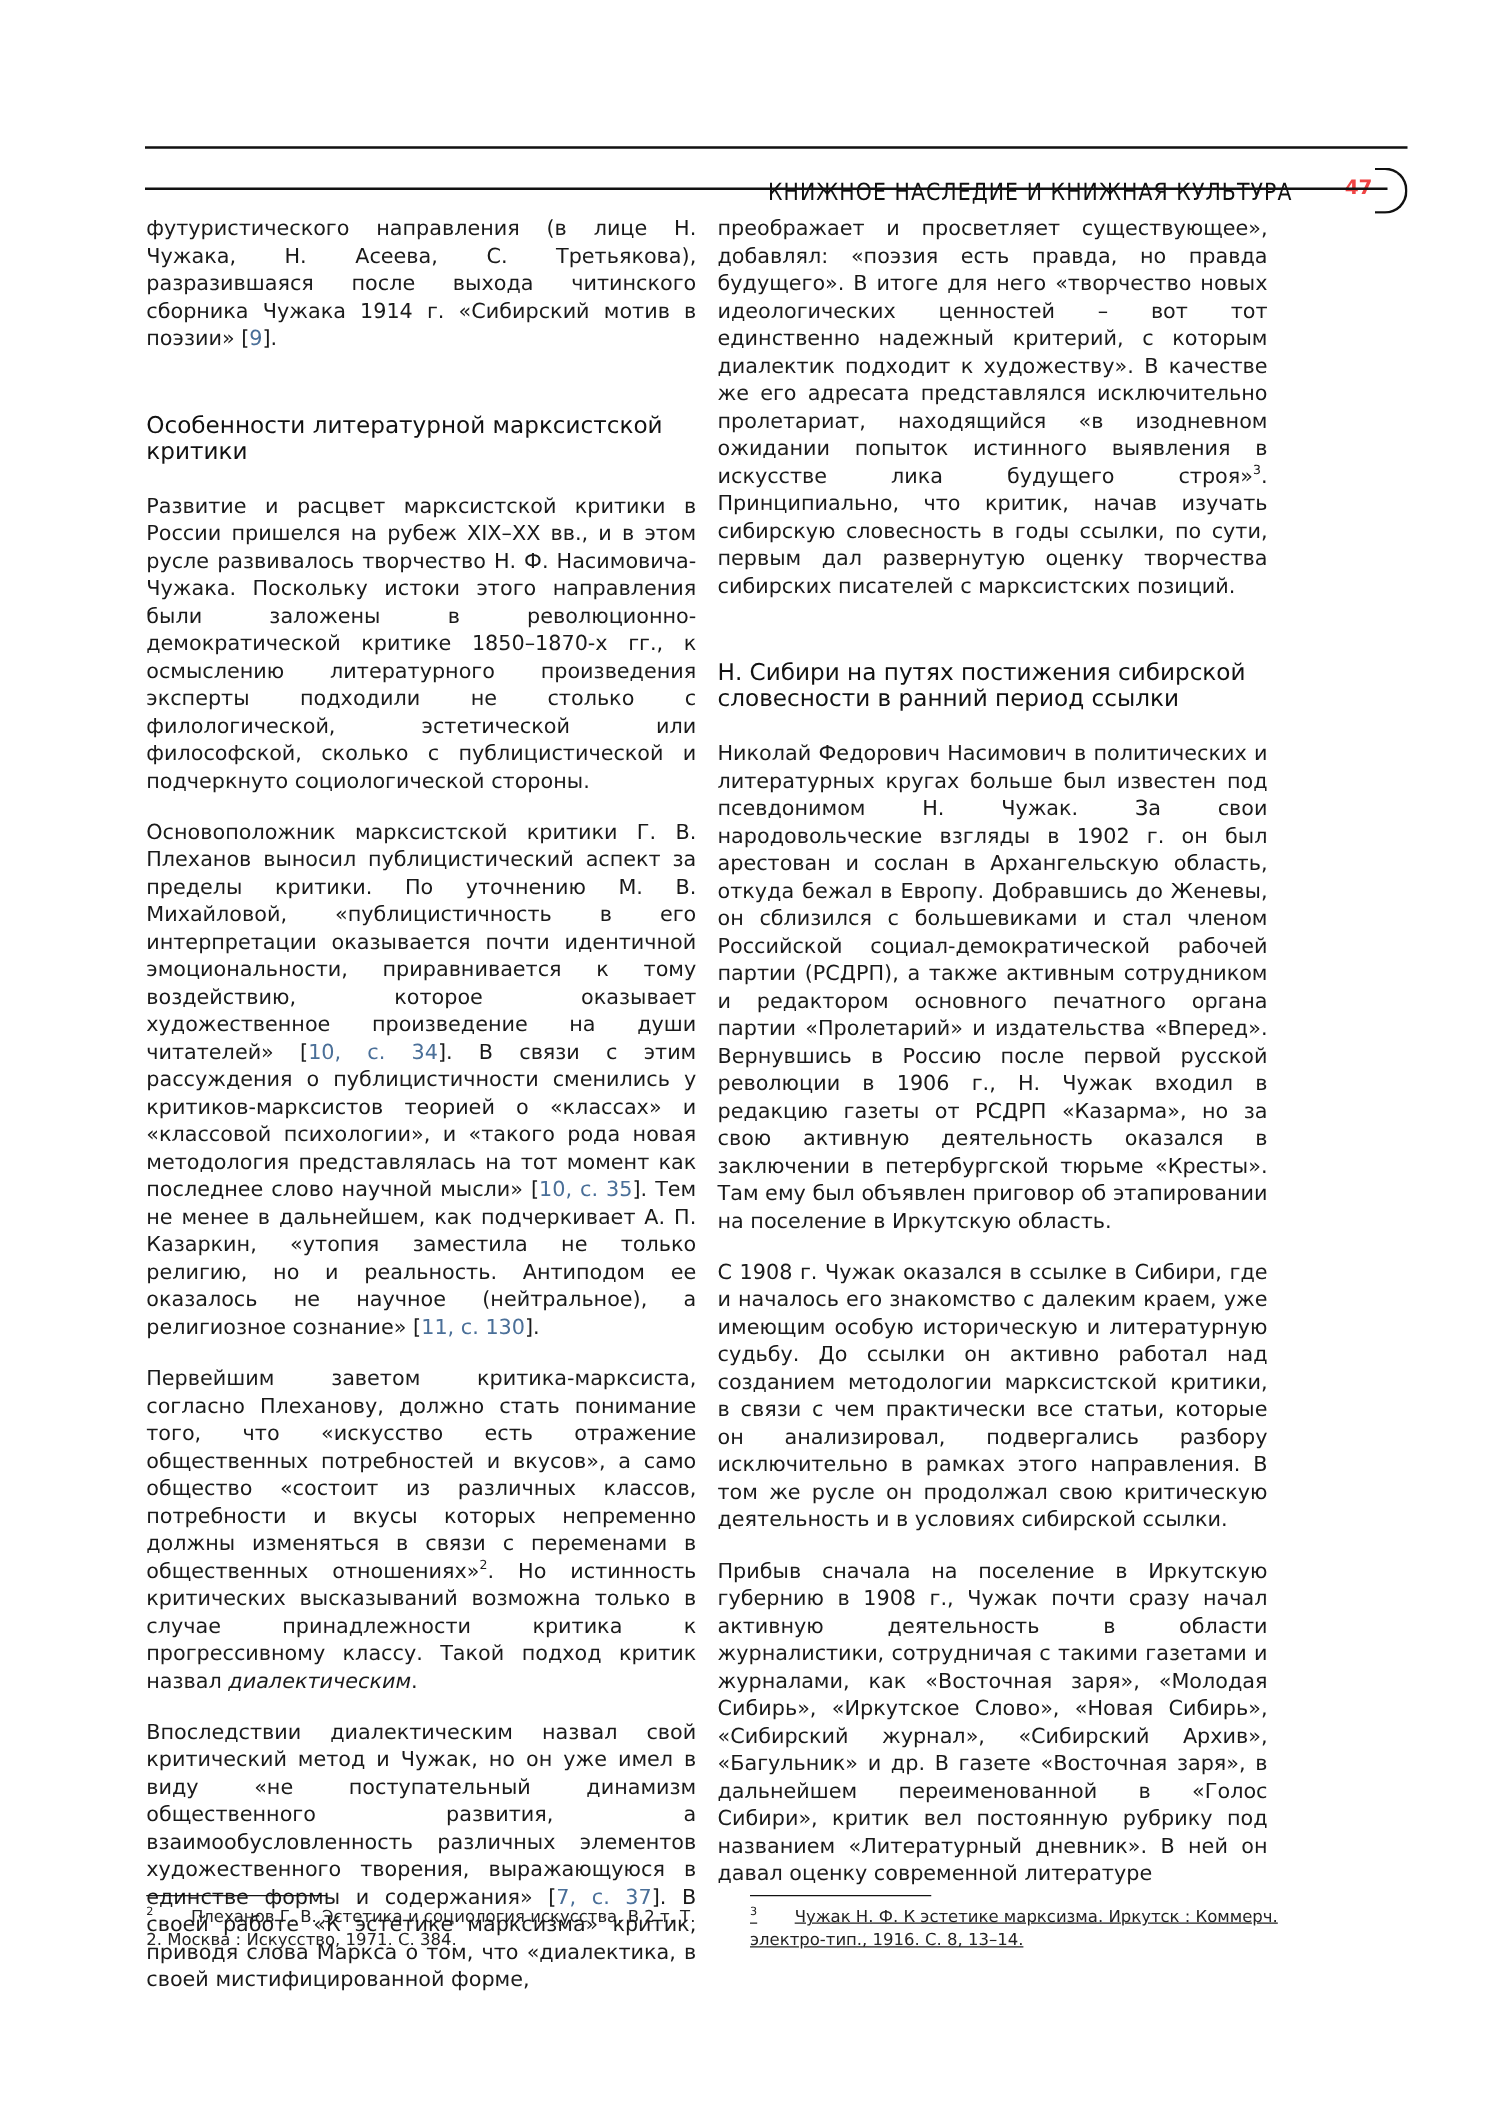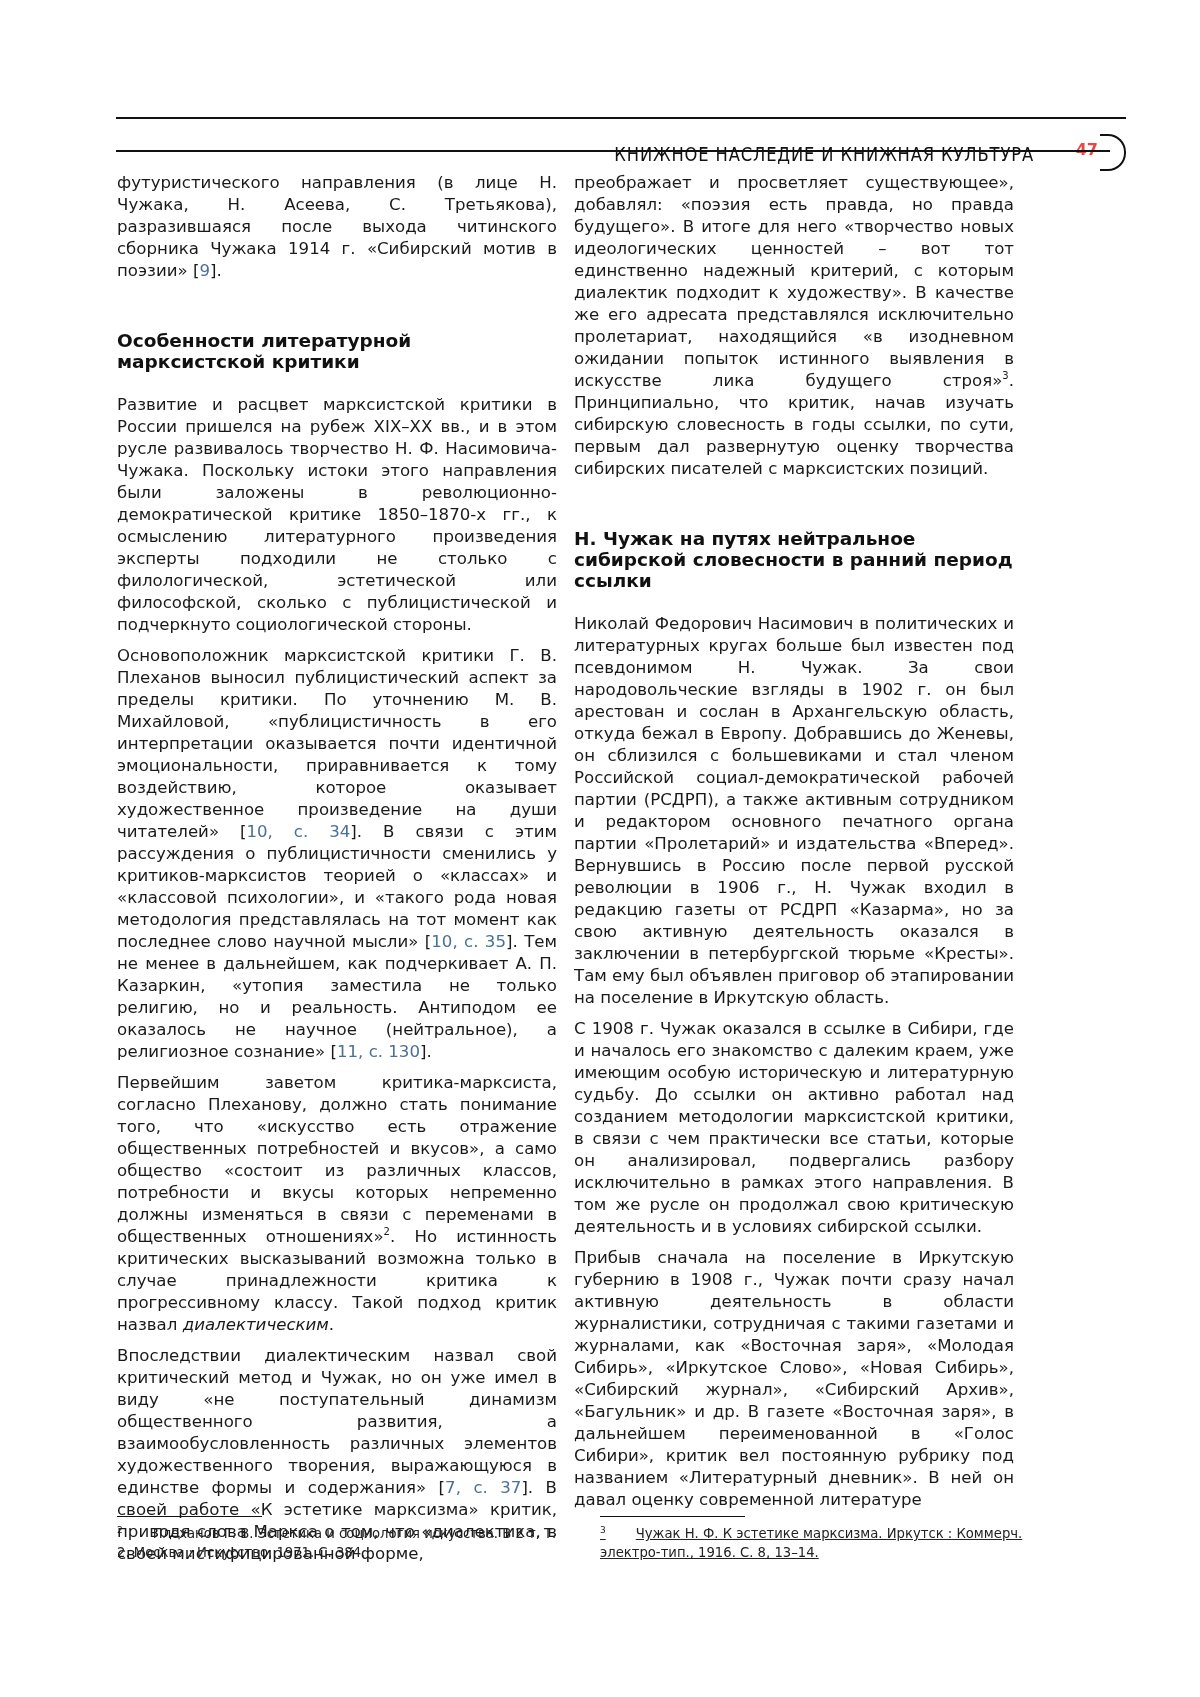--- a/index.html
+++ b/index.html
@@ -11,22 +11,22 @@
                   letter-spacing:1px; color:#111; transform:scaleX(0.86); transform-origin:right center; white-space:nowrap; }
   .header-num { position:absolute; right:28px; top:4px; font-size:16px; font-weight:bold; color:#ef4444; }
   .header-cap { position:absolute; right:0; top:-2px; width:24px; height:33px; border:2px solid #111;
                 border-left:none; border-radius:0 18px 18px 0; }
   .bottomline { position:absolute; left:116px; top:150px; width:994px; border-top:2px solid #111; }
 
   .col { position:absolute; top:172px; width:440px; }
   .col.left { left:117px; }
   .col.right { left:574px; }
   p { margin:0; font-size:16.6px; line-height:22px; text-align:justify; hyphens:manual; }
-  p + p { margin-top:9px; }
-  h2 { margin:0; font-size:18.5px; line-height:21px; font-weight:bold; color:#111; }
+  p + p { margin-top:19px; }
+  h2 { margin:0; font-size:18.5px; line-height:21px; font-weight:normal; color:#111; }
   .cite { color:#4a6f98; }
   .gap-h { height:48px; }
   .gap-after-h { height:22px; }
   sup { font-size:10px; vertical-align:super; line-height:0; }
   em { font-style:italic; }
 
   .fn-rule { position:absolute; width:145px; border-top:1.5px solid #111; }
   .fn { position:absolute; width:440px; font-size:13.2px; line-height:19px; color:#222; }
   .fn .num { font-size:9px; vertical-align:super; margin-right:30px; }
 </style>
@@ -51,21 +51,21 @@
   <p><span>Первейшим заветом критика-марксиста, согласно Плеханову, должно стать понимание того, что «искусство есть отражение общественных потребностей и вкусов», а само общество «состоит из различных классов, потребности и вкусы которых непременно должны изменяться в связи с переменами в общественных отношениях»</span><sup>2</sup><span>. Но истинность критических высказываний возможна только в случае принадлежности критика к прогрессивному классу. Такой подход критик назвал </span><em>диалектическим</em><span>.</span></p>
   <p><span>Впоследствии диалектическим назвал свой критический метод и Чужак, но он уже имел в виду «не поступательный динамизм общественного развития, а взаимообусловленность различных элементов художественного творения, выражающуюся в единстве формы и содержания» </span>[<span class="cite">7, с. 37</span>]<span>. В своей работе «К эстетике марксизма» критик, приводя слова Маркса о том, что «диалектика, в своей мистифицированной форме,</span></p>
 </div>
 
 <div class="fn-rule" style="left:117px; top:1516px;"></div>
 <div class="fn" style="left:117px; top:1521px;"><span class="num">2</span><span>Плеханов Г. В. Эстетика и социология искусства. В 2 т. Т. 2. Москва : Искусство, 1971. С. 384.</span></div>
 
 <div class="col right">
   <p><span>преображает и просветляет существующее», добавлял: «поэзия есть правда, но правда будущего». В итоге для него «творчество новых идеологических ценностей – вот тот единственно надежный критерий, с которым диалектик подходит к художеству». В качестве же его адресата представлялся исключительно пролетариат, находящийся «в изодневном ожидании попыток истинного выявления в искусстве лика будущего строя»</span><sup>3</sup><span>. Принципиально, что критик, начав изучать сибирскую словесность в годы ссылки, по сути, первым дал развернутую оценку творчества сибирских писателей с марксистских позиций.</span></p>
   <div class="gap-h"></div>
-  <h2>Н. Чужак на путях нейтральное сибирской словесности в ранний период ссылки</h2>
+  <h2>Н. Сибири на путях постижения сибирской словесности в ранний период ссылки</h2>
   <div class="gap-after-h"></div>
   <p>Николай Федорович Насимович в политических и литературных кругах больше был известен под псевдонимом Н. Чужак. За свои народовольческие взгляды в 1902 г. он был арестован и сослан в Архангельскую область, откуда бежал в Европу. Добравшись до Женевы, он сблизился с большевиками и стал членом Российской социал-демократической рабочей партии (РСДРП), а также активным сотрудником и редактором основного печатного органа партии «Пролетарий» и издательства «Вперед». Вернувшись в Россию после первой русской революции в 1906 г., Н. Чужак входил в редакцию газеты от РСДРП «Казарма», но за свою активную деятельность оказался в заключении в петербургской тюрьме «Кресты». Там ему был объявлен приговор об этапировании на поселение в Иркутскую область.</p>
   <p>С 1908 г. Чужак оказался в ссылке в Сибири, где и началось его знакомство с далеким краем, уже имеющим особую историческую и литературную судьбу. До ссылки он активно работал над созданием методологии марксистской критики, в связи с чем практически все статьи, которые он анализировал, подвергались разбору исключительно в рамках этого направления. В том же русле он продолжал свою критическую деятельность и в условиях сибирской ссылки.</p>
   <p>Прибыв сначала на поселение в Иркутскую губернию в 1908 г., Чужак почти сразу начал активную деятельность в области журналистики, сотрудничая с такими газетами и журналами, как «Восточная заря», «Молодая Сибирь», «Иркутское Слово», «Новая Сибирь», «Сибирский журнал», «Сибирский Архив», «Багульник» и др. В газете «Восточная заря», в дальнейшем переименованной в «Голос Сибири», критик вел постоянную рубрику под названием «Литературный дневник». В ней он давал оценку современной литературе</p>
 </div>
 
 <div class="fn-rule" style="left:600px; top:1516px;"></div>
 <div class="fn" style="left:600px; top:1521px;text-decoration:underline;"><span class="num">3</span><span>Чужак Н. Ф. К эстетике марксизма. Иркутск : Коммерч. электро-тип., 1916. С. 8, 13–14.</span></div>
 
 </body></html>

